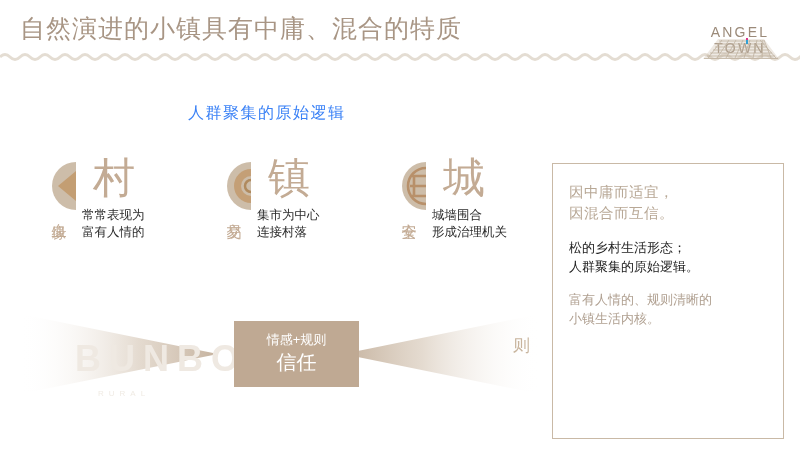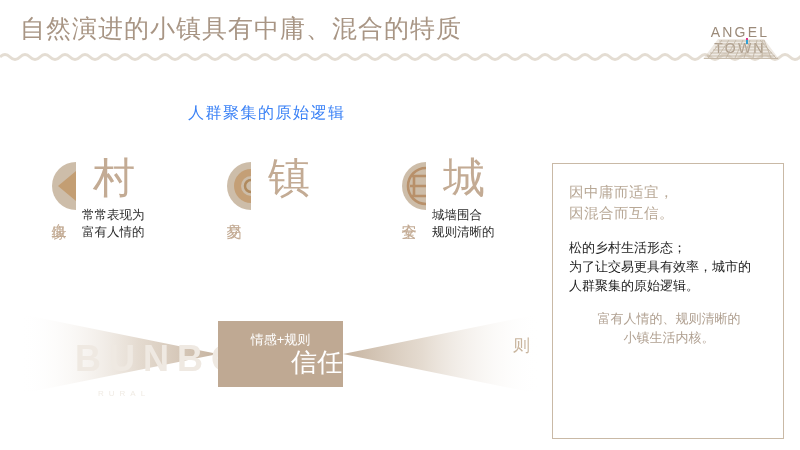--- a/index.html
+++ b/index.html
@@ -150,38 +150,37 @@
     white-space: nowrap;
   }
   .funnel-left-bot {
     font-size: 17px;
     color: #c8b49d;
     line-height: 23px;
     white-space: nowrap;
   }
   .funnel-center {
     position: absolute;
-    left: 198px; top: 11px;
+    left: 214px; top: 11px;
     width: 125px; height: 66px;
     background: #bfa993;
     text-align: center;
   }
   .funnel-center-top {
     font-size: 13px;
     color: #ffffff;
     line-height: 16px;
     padding-top: 11px;
     white-space: nowrap;
   }
   .funnel-center-bot {
-    font-size: 26px;
+    font-size: 20px;
     color: #ffffff;
     line-height: 28px;
     white-space: nowrap;
-    text-align: right;
   }
   .funnel-right {
     position: absolute;
     left: 360px; top: 24px;
     width: 150px;
     text-align: right;
   }
   .funnel-right-top {
     font-size: 14px;
     color: #2b2b2b;
@@ -215,21 +214,20 @@
     margin-top: 14px;
     font-size: 13px;
     line-height: 19px;
     color: #222222;
   }
   .panel-note {
     margin-top: 14px;
     font-size: 13px;
     line-height: 19px;
     color: #b0a091;
-    text-align: center;
   }
   .panel-line { white-space: nowrap; }
 </style>
 </head>
 <body>
 
 <div class="header">
   <div class="page-title">自然演进的小镇具有中庸、混合的特质</div>
   <svg class="wave-divider" viewBox="0 0 800 14" preserveAspectRatio="none">
     <path d="M0 7 q5 -5 10 0 t10 0 t10 0 t10 0 t10 0 t10 0 t10 0 t10 0 t10 0 t10 0 t10 0 t10 0 t10 0 t10 0 t10 0 t10 0 t10 0 t10 0 t10 0 t10 0 t10 0 t10 0 t10 0 t10 0 t10 0 t10 0 t10 0 t10 0 t10 0 t10 0 t10 0 t10 0 t10 0 t10 0 t10 0 t10 0 t10 0 t10 0 t10 0 t10 0 t10 0 t10 0 t10 0 t10 0 t10 0 t10 0 t10 0 t10 0 t10 0 t10 0 t10 0 t10 0 t10 0 t10 0 t10 0 t10 0 t10 0 t10 0 t10 0 t10 0 t10 0 t10 0 t10 0 t10 0 t10 0 t10 0 t10 0 t10 0 t10 0 t10 0 t10 0 t10 0 t10 0 t10 0 t10 0 t10 0 t10 0 t10 0 t10 0 t10 0 t10 0" fill="none" stroke="#e4ddd3" stroke-width="3"></path>
@@ -271,36 +269,40 @@
   </div>
 
   <div class="concept" style="left:220px">
     <svg class="concept-icon" viewBox="0 0 52 52">
       <path d="M26 2 A24 24 0 0 0 26 50 Z" fill="#cdbda9"></path>
       <path d="M26 9 A17 17 0 0 0 26 43 L26 36 A10 10 0 0 1 26 16 Z" fill="#c29a6d" opacity="0.85"></path>
       <path d="M26 20 A6 6 0 0 0 26 32" fill="none" stroke="#b08a5e" stroke-width="2.5"></path>
     </svg>
     <div class="concept-glyph">镇</div>
     <div class="concept-vertical">交易</div>
+    <div class="concept-desc">
+      <div class="panel-line">集市为中心</div>
+      <div class="panel-line">连接村落</div>
+    </div>
   </div>
 
   <div class="concept" style="left:395px">
     <svg class="concept-icon" viewBox="0 0 52 52">
       <path d="M26 2 A24 24 0 0 0 26 50 Z" fill="#cdbda9"></path>
       <g stroke="#b8906a" stroke-width="2.6" fill="none">
         <path d="M26 8 A18 18 0 0 0 26 44"></path>
         <path d="M26 16 L12 16 M26 26 L10 26 M26 36 L12 36"></path>
         <path d="M14 16 L14 36"></path>
       </g>
     </svg>
     <div class="concept-glyph">城</div>
     <div class="concept-vertical">安全</div>
     <div class="concept-desc">
       <div class="panel-line">城墙围合</div>
-      <div class="panel-line">规则清晰的</div>
+      <div class="panel-line">形成治理机关</div>
     </div>
   </div>
 </div>
 
 <div class="funnel">
   <svg class="funnel-svg" width="520" height="95" viewBox="0 0 520 95">
     <defs>
       <linearGradient id="gradLeft" x1="0" y1="0" x2="1" y2="0">
         <stop offset="0%" stop-color="#ffffff" stop-opacity="0"></stop>
         <stop offset="55%" stop-color="#d7c8b7" stop-opacity="0.55"></stop>
@@ -336,20 +338,19 @@
   </div>
 </div>
 
 <div class="panel">
   <div class="panel-heading">
     <div class="panel-line">因中庸而适宜，</div>
     <div class="panel-line">因混合而互信。</div>
   </div>
   <div class="panel-body">
     <div class="panel-line">松的乡村生活形态；</div>
-    <div class="panel-line">为了让交易更具有效率，城市的</div>
     <div class="panel-line">人群聚集的原始逻辑。</div>
   </div>
   <div class="panel-note">
     <div class="panel-line">富有人情的、规则清晰的</div>
     <div class="panel-line">小镇生活内核。</div>
   </div>
 </div>
 
 </body></html>

